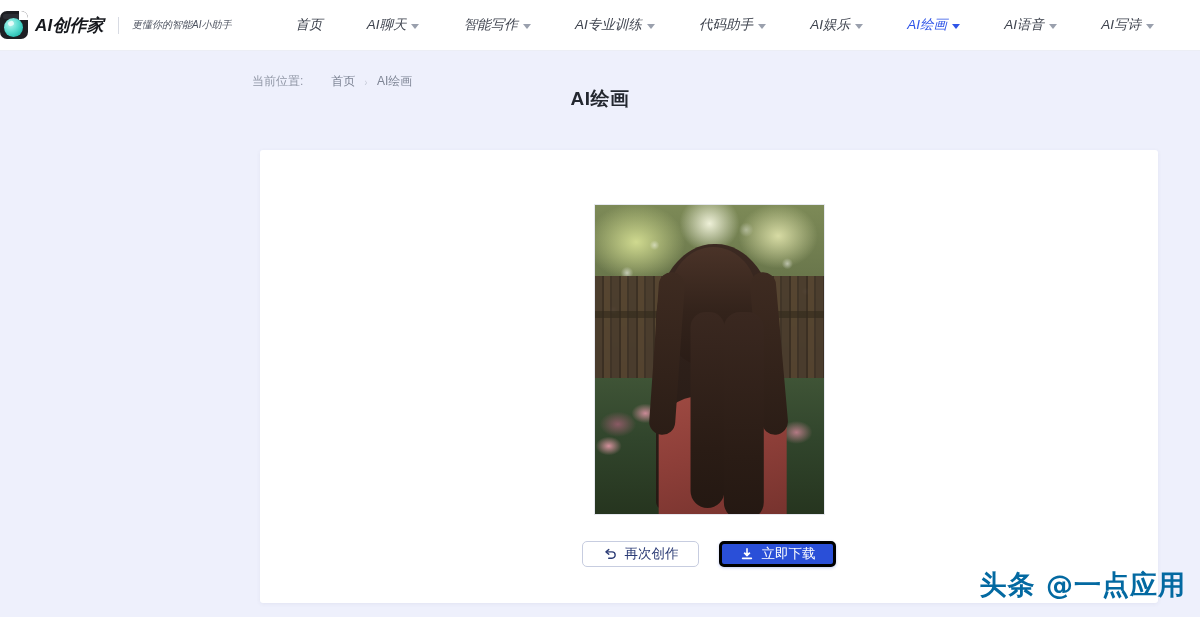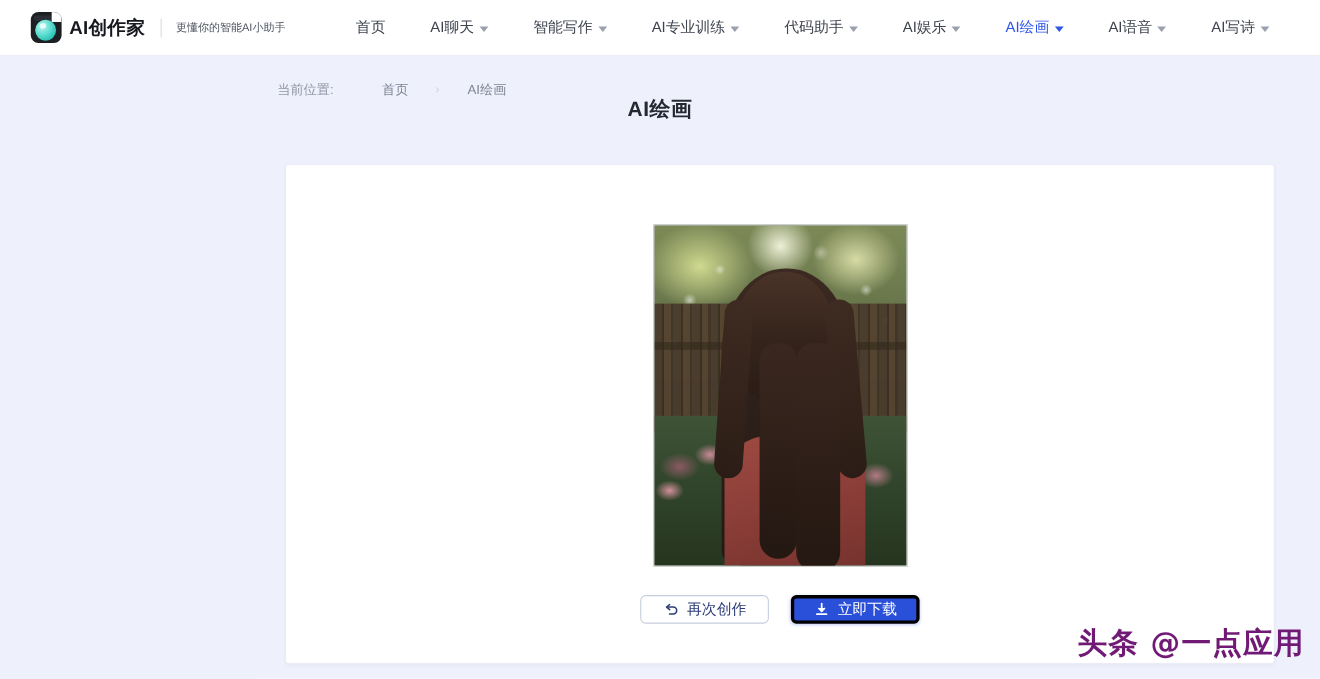--- a/index.html
+++ b/index.html
@@ -13,24 +13,25 @@
     background: #eef0fc;
     position: relative;
   }
 
   
   .navbar {
     height: 51px;
     background: #ffffff;
     display: flex;
     align-items: center;
-    padding-left: 28px;
+    padding-left: 0;
     border-bottom: 1px solid #eceef5;
     position: relative;
     z-index: 5;
+    font-style: italic;
   }
   .brand {
     display: flex;
     align-items: center;
     flex: 0 0 auto;
   }
   .logo-mark {
     width: 28px;
     height: 28px;
     border-radius: 7px;
@@ -127,21 +128,21 @@
 
   
   .breadcrumb {
     position: absolute;
     top: 73px;
     left: 252px;
     display: flex;
     align-items: center;
     font-size: 12px;
     color: #9197a6;
-    gap: 16px;
+    gap: 0;
     z-index: 3;
   }
   .bc-label { margin-right: 28px; }
   .bc-link { color: #7d8494; cursor: pointer; }
   .bc-sep {
     margin: 0 9px;
     color: #c2c7d4;
     font-size: 11px;
     transform: scaleX(.75);
   }
@@ -406,21 +407,21 @@
   }
   .icon-svg { display: block; }
 
   
   .watermark {
     position: absolute;
     right: 14px;
     bottom: 14px;
     font-size: 27px;
     font-weight: bold;
-    color: #701a75;
+    color: #0369a1;
     letter-spacing: 1px;
     z-index: 10;
     white-space: nowrap;
     font-family: "DejaVu Sans", "Liberation Sans", sans-serif;
   }
 </style>
 </head>
 <body>
 
 <div class="navbar">

